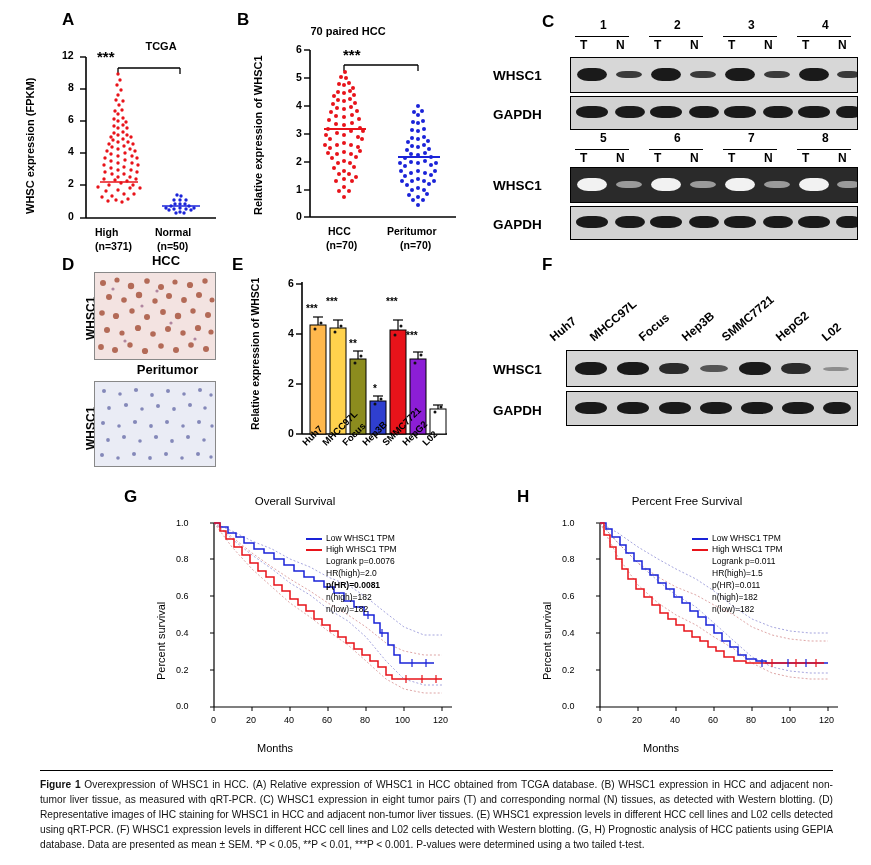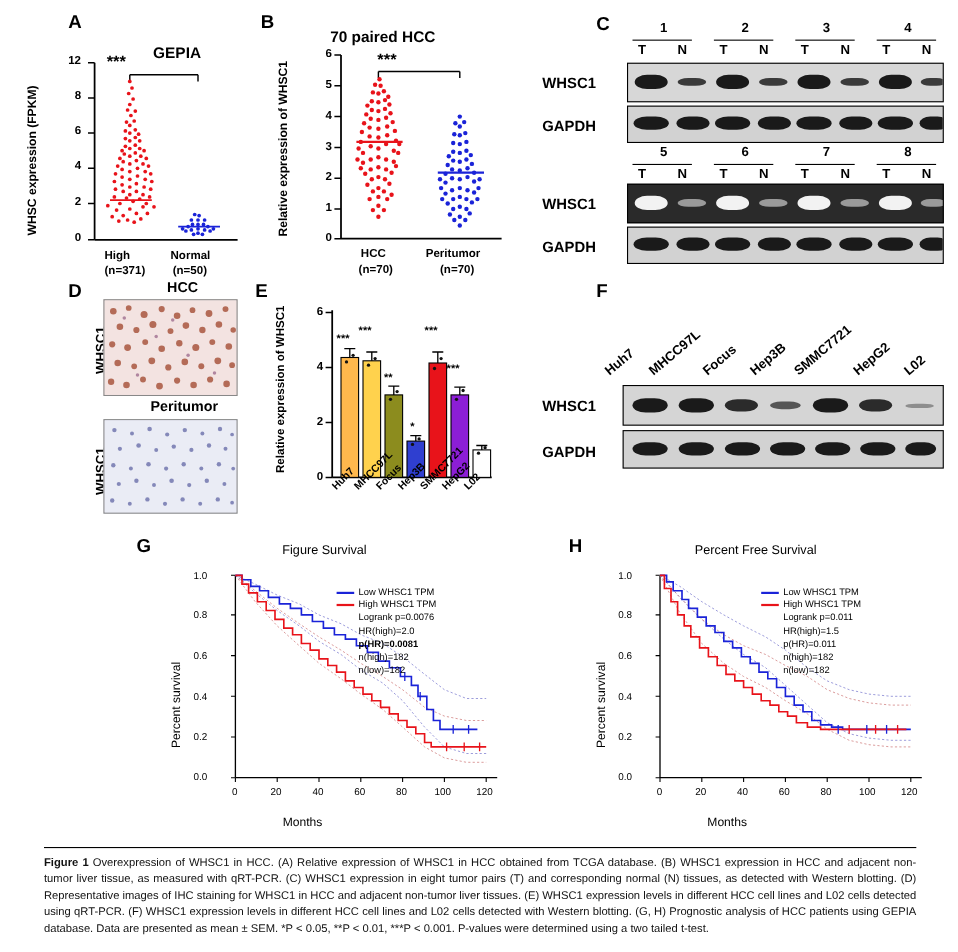--- a/index.html
+++ b/index.html
@@ -3,21 +3,21 @@
 <meta charset="utf-8">
 <style>
   html,body{margin:0;padding:0;}
   body{
     width:871px;height:865px;background:#ffffff;
     font-family:"Liberation Sans", sans-serif;
     color:#000;position:relative;overflow:hidden;
   }
   .fig{position:absolute;left:0;top:0;width:871px;height:865px;}
   .panel-letter{position:absolute;font-weight:bold;font-size:17px;font-family:"Liberation Sans",sans-serif;}
-  .ttl{position:absolute;font-size:14px;font-weight:bold;text-align:center;}
+  .ttl{position:absolute;font-size:11px;font-weight:bold;text-align:center;}
   .axlabel{position:absolute;font-size:11px;font-weight:bold;}
   .vert{transform-origin:0 0;}
   .tick{position:absolute;font-size:10.5px;font-weight:bold;}
   .small{font-size:9.5px;}
   
   .blotbox{position:absolute;border:1.3px solid #000;background:#cfcfcf;overflow:hidden;}
   .band{position:absolute;background:#1a1a1a;border-radius:45%/60%;filter:blur(0.6px);}
   .lanelbl{position:absolute;font-size:12px;font-weight:bold;}
   .blotname{position:absolute;font-size:13.5px;font-weight:bold;}
   .topline{position:absolute;background:#000;height:1.4px;}
@@ -32,21 +32,21 @@
   .caption b{font-weight:bold;}
   .capline{position:absolute;left:40px;top:770px;width:793px;height:1px;background:#000;}
   svg{display:block;}
 </style>
 </head>
 <body>
 
 <div class="fig">
 
   <div class="panel-letter" style="left:62px;top:10px;">A</div>
-  <div class="ttl" style="left:106px;top:40px;width:110px;">GEPIA</div>
+  <div class="ttl" style="left:106px;top:40px;width:110px;">TCGA</div>
   <div class="axlabel vert" style="left:24px;top:214px;transform:rotate(-90deg);white-space:nowrap;">WHSC expression (FPKM)</div>
 
   <div>
     <svg width="190" height="210" style="position:absolute;left:38px;top:52px;">
 
       <line x1="48" y1="5" x2="48" y2="166" stroke="#000" stroke-width="1.6"></line>
       <line x1="48" y1="166" x2="178" y2="166" stroke="#000" stroke-width="1.6"></line>
 
       <g stroke="#000" stroke-width="1.4">
         <line x1="42" y1="5" x2="48" y2="5"></line>
@@ -642,21 +642,21 @@
     <div class="band" style="left:8px;top:10px;width:32px;height:12px;"></div>
     <div class="band" style="left:50px;top:10px;width:32px;height:12px;"></div>
     <div class="band" style="left:92px;top:10px;width:32px;height:12px;"></div>
     <div class="band" style="left:133px;top:10px;width:32px;height:12px;"></div>
     <div class="band" style="left:174px;top:10px;width:32px;height:12px;"></div>
     <div class="band" style="left:215px;top:10px;width:32px;height:12px;"></div>
     <div class="band" style="left:256px;top:10px;width:28px;height:12px;"></div>
   </div>
 
   <div class="panel-letter" style="left:124px;top:487px;">G</div>
-  <div class="ttl" style="left:215px;top:495px;width:160px;font-weight:normal;font-size:11.5px;">Figure Survival</div>
+  <div class="ttl" style="left:215px;top:495px;width:160px;font-weight:normal;font-size:11.5px;">Overall Survival</div>
   <div class="axlabel vert" style="left:155px;top:680px;transform:rotate(-90deg);white-space:nowrap;font-weight:normal;font-size:11px;">Percent survival</div>
   <div class="tick" style="left:257px;top:742px;font-weight:normal;font-size:11px;">Months</div>
 
   <div>
     <svg width="300" height="220" style="position:absolute;left:180px;top:515px;">
       <line x1="34" y1="8" x2="34" y2="192" stroke="#000" stroke-width="1.2"></line>
       <line x1="34" y1="192" x2="272" y2="192" stroke="#000" stroke-width="1.2"></line>
       <g stroke="#000" stroke-width="1">
         <line x1="30" y1="192" x2="34" y2="192"></line>
           <line x1="30" y1="155" x2="34" y2="155"></line>

